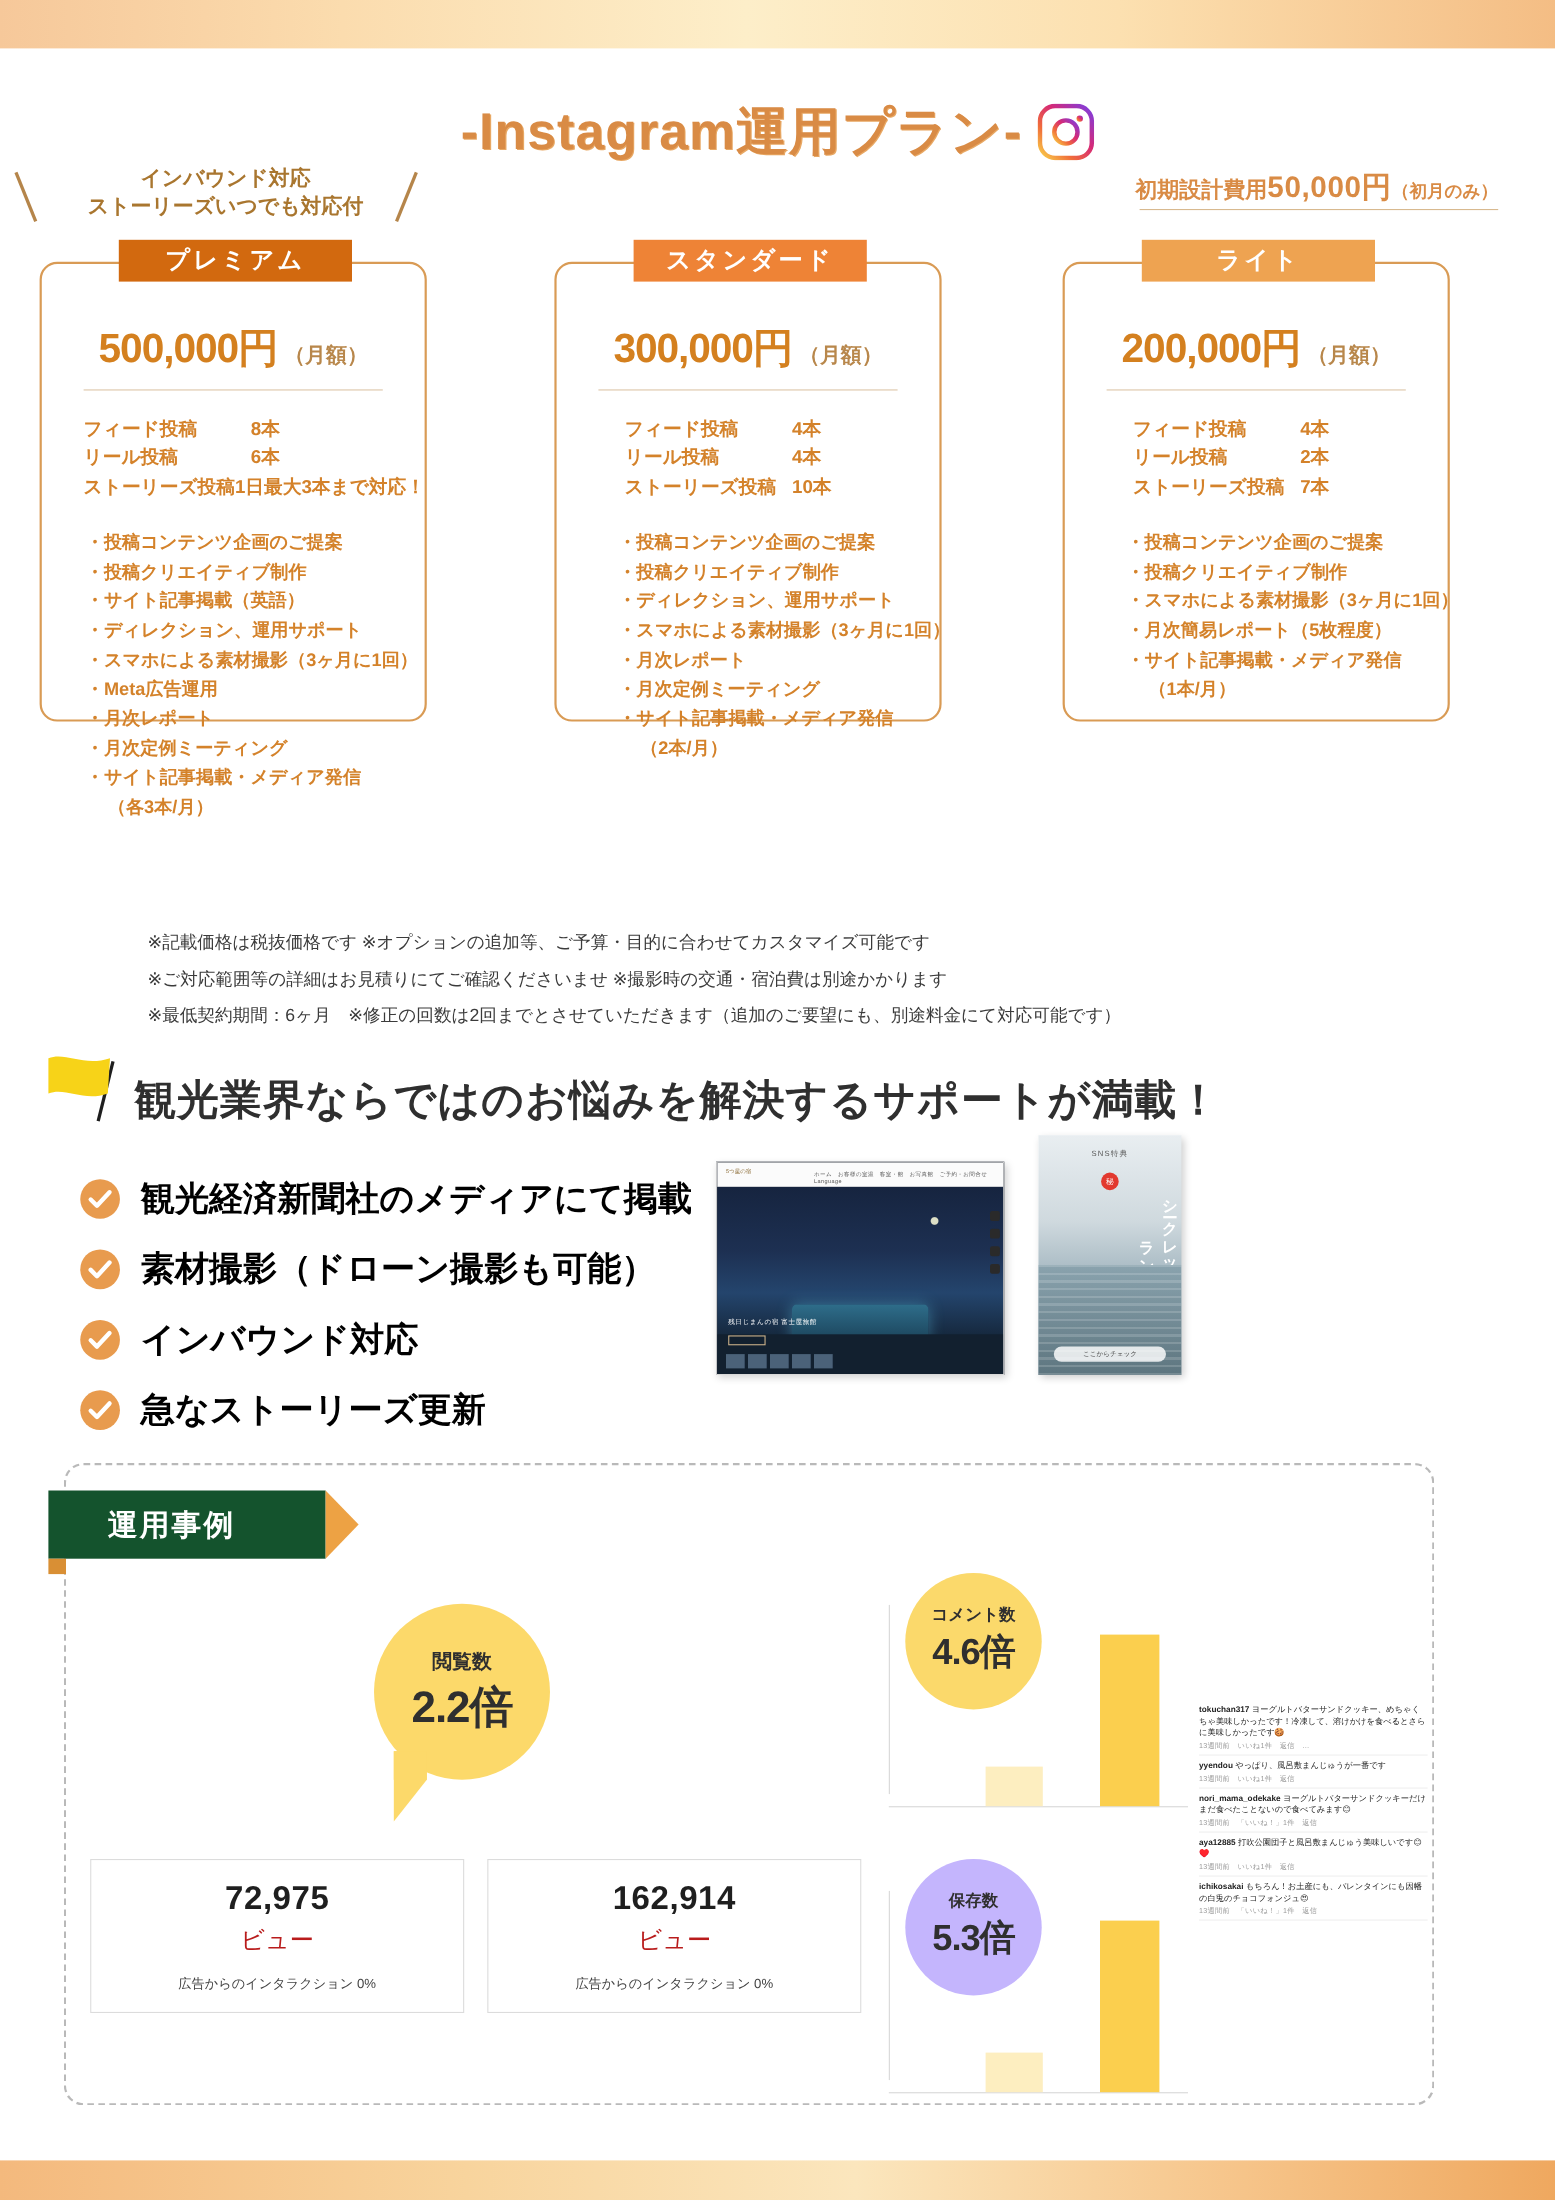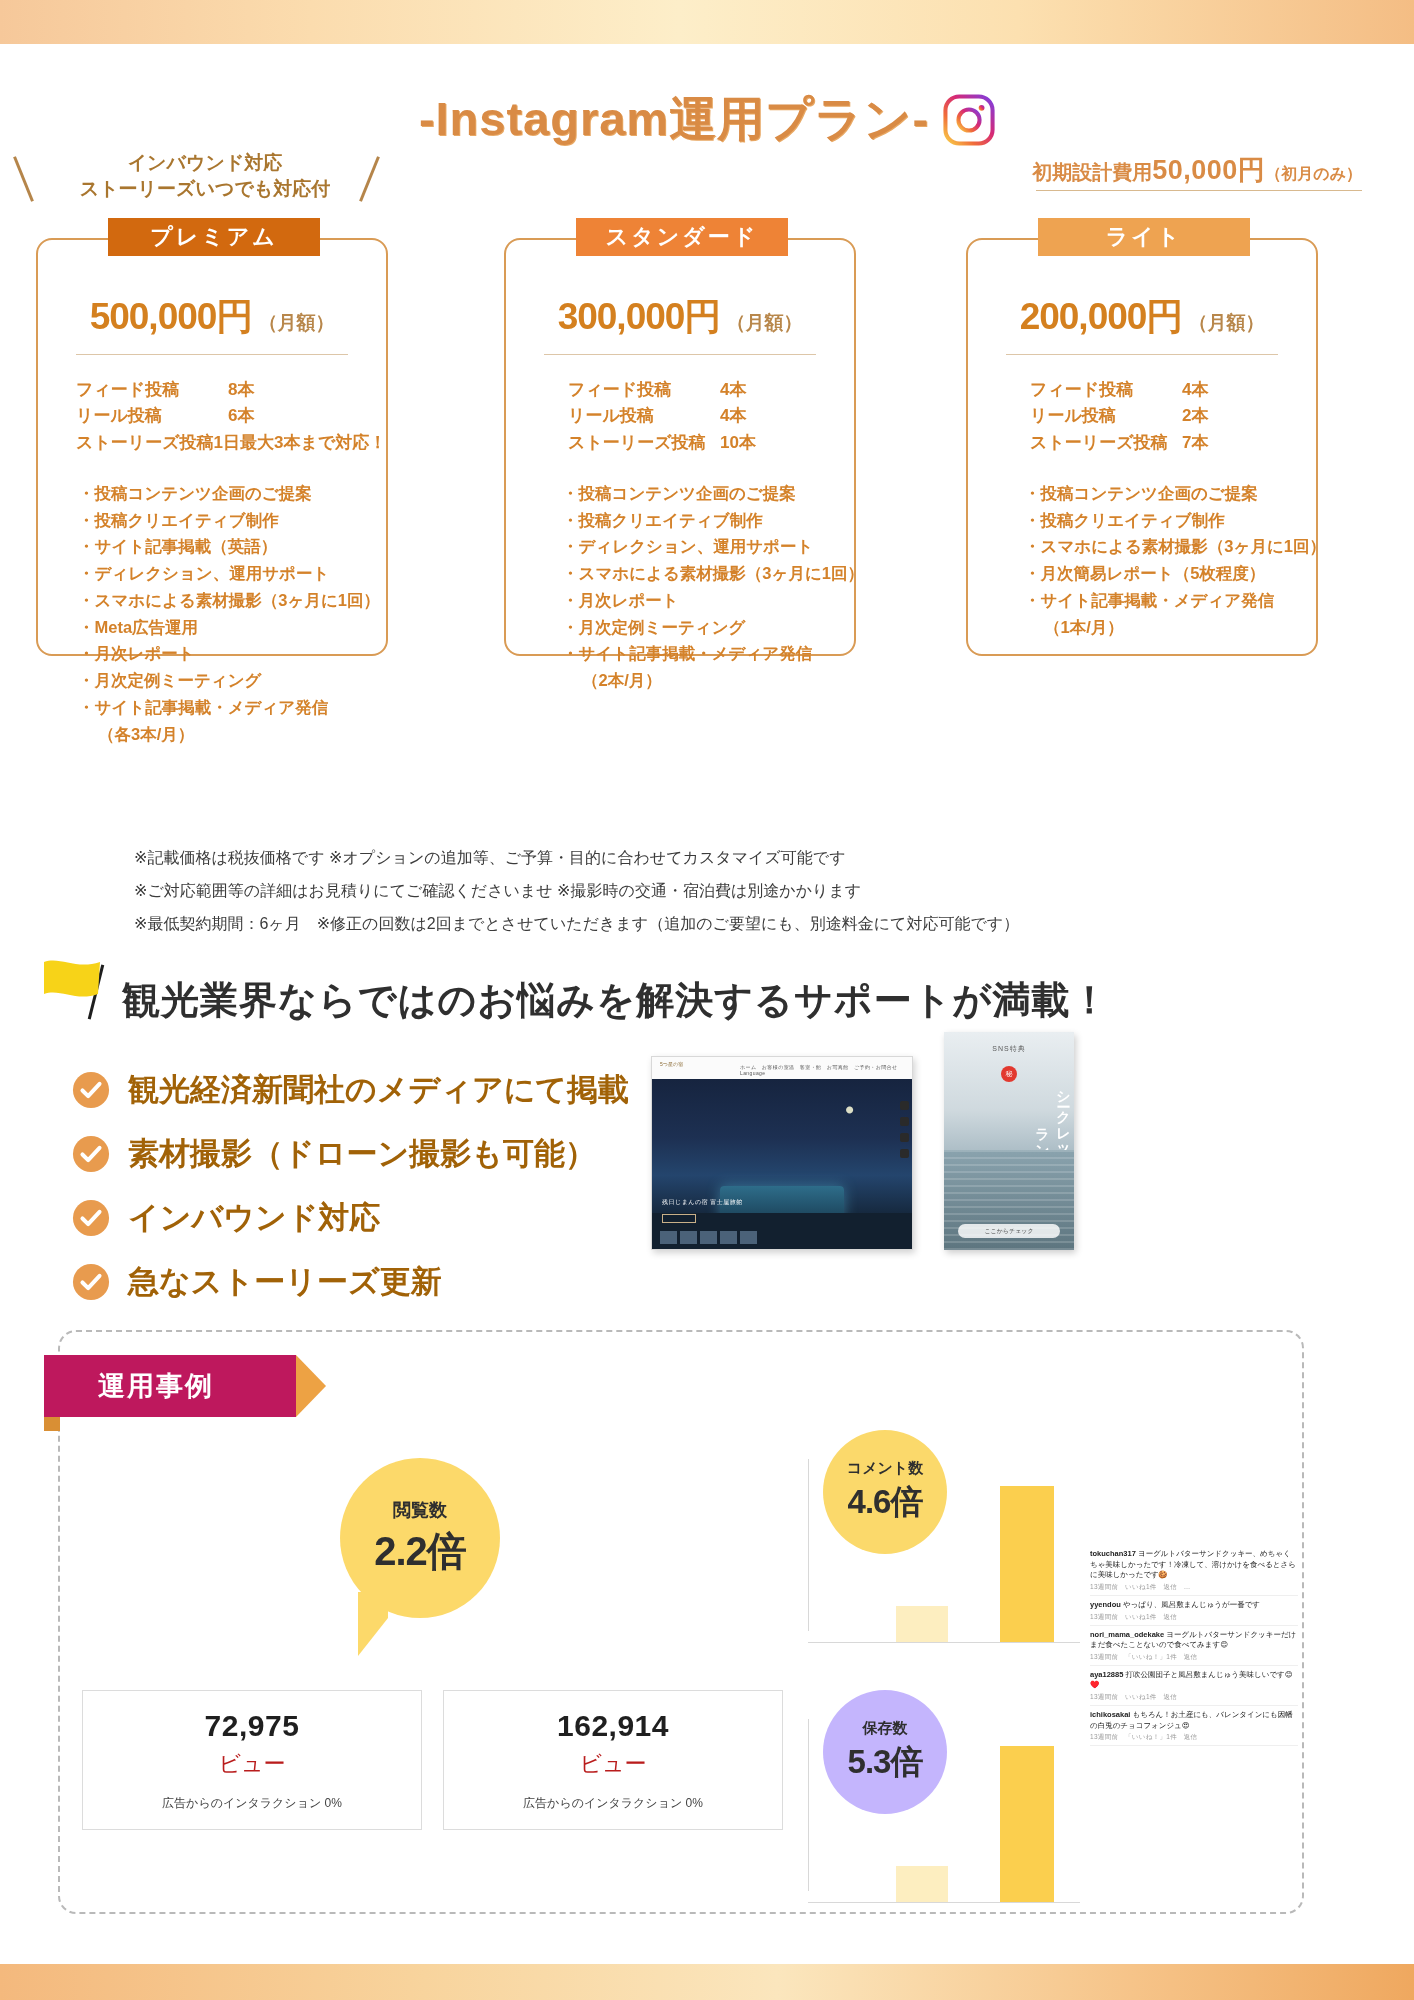--- a/index.html
+++ b/index.html
@@ -115,21 +115,21 @@
     position:absolute; left:122px; top:975px;
     font-size:38px; font-weight:bold; color:#2f2f2f; letter-spacing:1px;
     white-space:nowrap;
   }
 
   
   .checks { position:absolute; left:72px; top:1058px; width:640px; }
   .check-item { display:flex; align-items:center; gap:18px; height:64px; }
   .check-ic { width:38px; height:38px; flex:none; }
   .check-tx {
-    font-size:31px; font-weight:bold; color:#a16207; white-space:nowrap;
+    font-size:31px; font-weight:bold; color:#000000; white-space:nowrap;
   }
 
   
   .shot-web {
     position:absolute; left:651px; top:1056px; width:262px; height:194px;
     border:1px solid #d8d8d8; background:#0d1526; overflow:hidden;
     box-shadow:2px 3px 7px rgba(0,0,0,.18);
   }
   .shot-web .wbar { position:absolute; left:0; top:0; width:100%; height:22px; background:#fbfbfb; }
   .shot-web .wnav { position:absolute; left:88px; top:7px; font-size:5px; color:#555; letter-spacing:.4px; }
@@ -166,21 +166,21 @@
   .shot-story .chk { position:absolute; left:14px; bottom:12px; width:102px; height:14px; border-radius:7px; background:rgba(255,255,255,.82); font-size:6px; color:#444; display:flex; align-items:center; justify-content:center; }
   .shot-story .badge { position:absolute; left:50%; top:34px; transform:translateX(-50%); width:16px; height:16px; border-radius:50%; background:#e2392f; color:#fff; font-size:7px; display:flex; align-items:center; justify-content:center; }
 
   
   .case-panel {
     position:absolute; left:58px; top:1330px; width:1246px; height:584px;
     border:2px dashed #b9b9b9; border-radius:18px; background:#fff;
   }
   .case-tag {
     position:absolute; left:44px; top:1355px; width:252px; height:62px;
-    background:#be185d; color:#fff; font-weight:bold; font-size:27px;
+    background:#14532d; color:#fff; font-weight:bold; font-size:27px;
     display:flex; align-items:center; padding-left:54px; letter-spacing:2px;
   }
   .case-tag:after {
     content:""; position:absolute; right:-30px; top:0;
     border-top:31px solid transparent; border-bottom:31px solid transparent;
     border-left:30px solid #eda244;
   }
   .case-tag-foot {
     position:absolute; left:44px; top:1417px; width:16px; height:14px;
     background:#d98f34;

